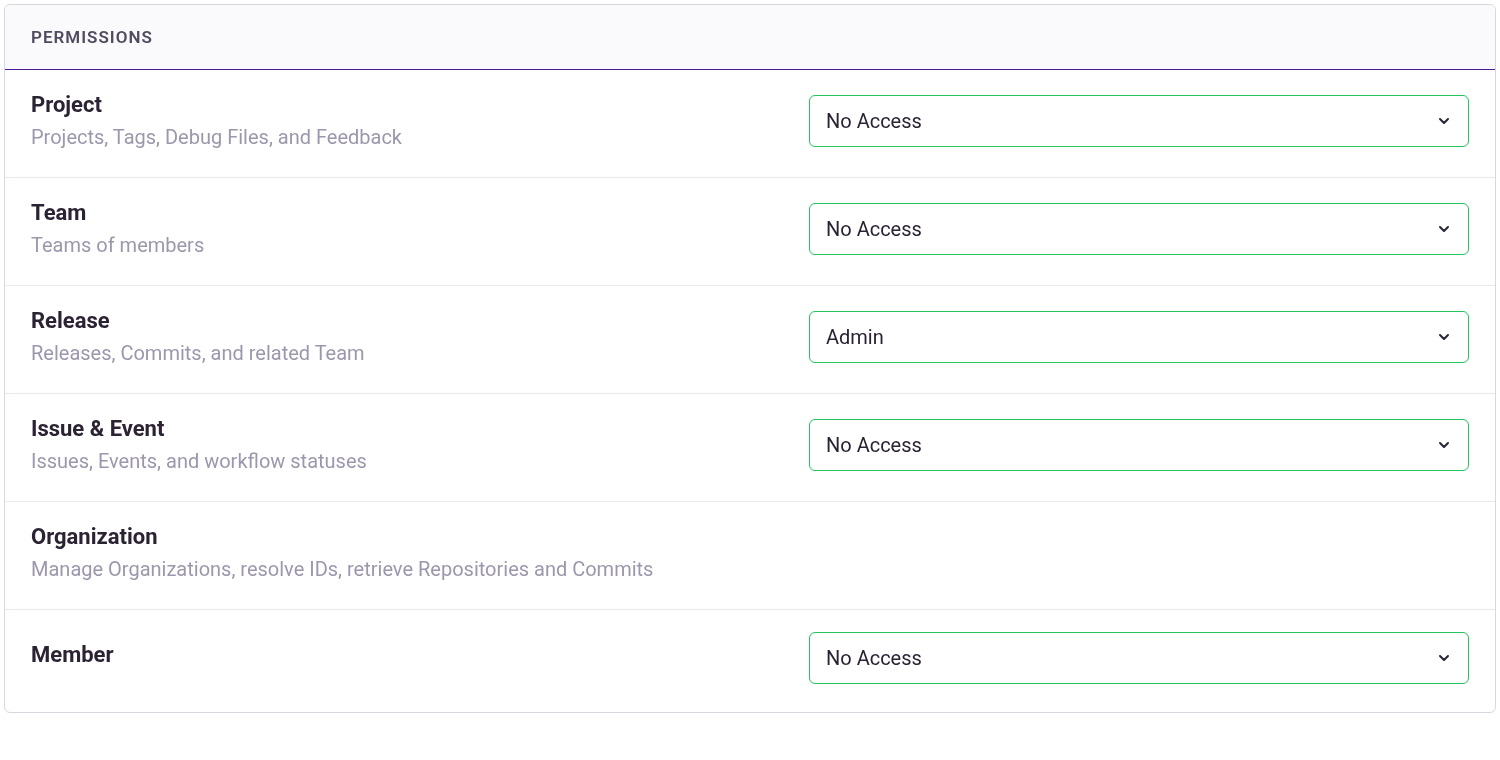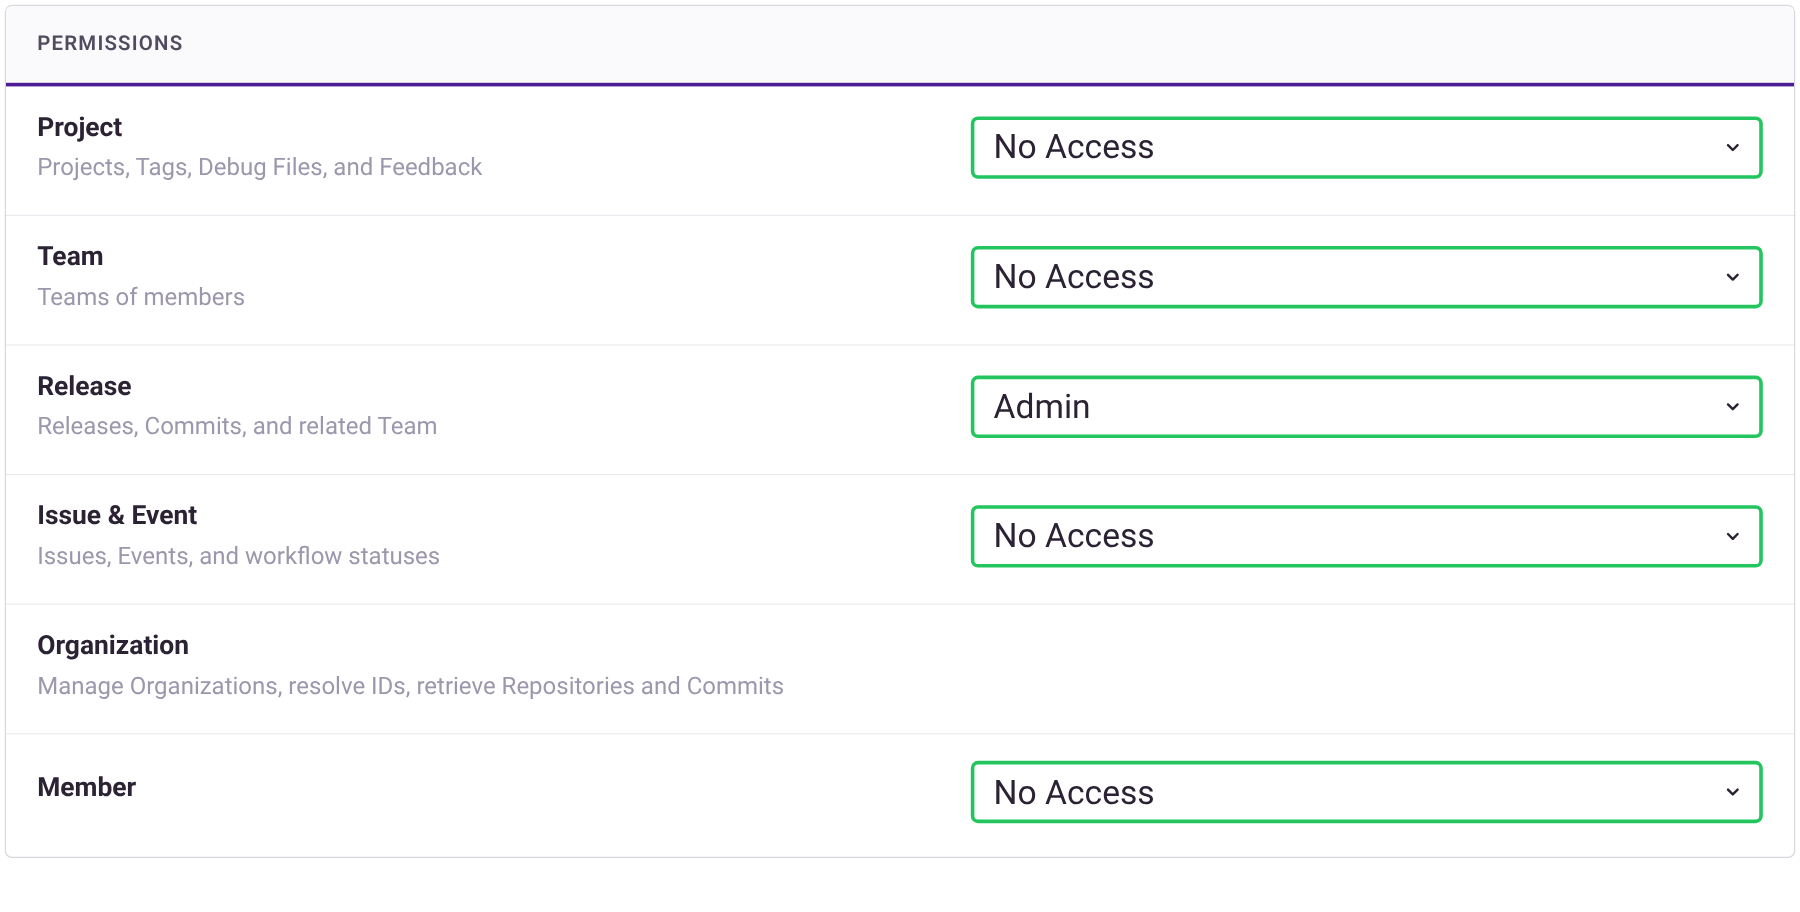--- a/index.html
+++ b/index.html
@@ -14,21 +14,21 @@
     }
     .panel {
       border: 1px solid #d9d7de;
       border-radius: 6px;
       overflow: hidden;
       background: #ffffff;
     }
     .panel-header {
       background: #faf9fb;
       padding: 22px 26px;
-      border-bottom: 3px solid #4c1d95;
+      border-bottom: 1px solid #4c1d95;
     }
     .panel-header-title {
       font-size: 17px;
       font-weight: 600;
       letter-spacing: 1px;
       color: #514b60;
       text-transform: uppercase;
     }
     .permission-row {
       display: flex;
@@ -57,24 +57,24 @@
       font-weight: 400;
     }
     .select-wrapper {
       position: relative;
       width: 660px;
       flex-shrink: 0;
     }
     .select {
       width: 100%;
       height: 52px;
-      border: 3px solid #22c55e;
+      border: 1px solid #22c55e;
       border-radius: 6px;
       background: #ffffff;
-      font-size: 28px;
+      font-size: 20px;
       color: #2b2233;
       padding: 0 32px 0 16px;
       appearance: none;
       -webkit-appearance: none;
       -moz-appearance: none;
       cursor: pointer;
       font-family: inherit;
     }
     .chevron {
       position: absolute;

